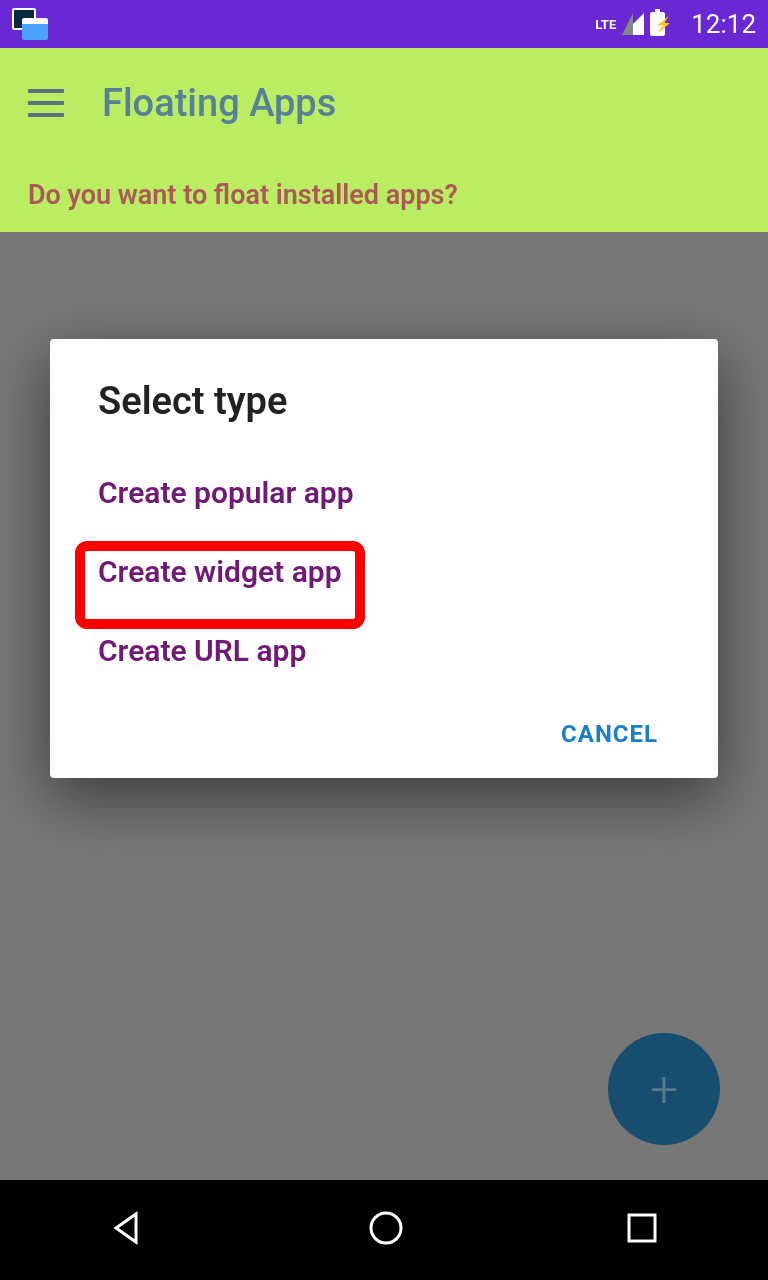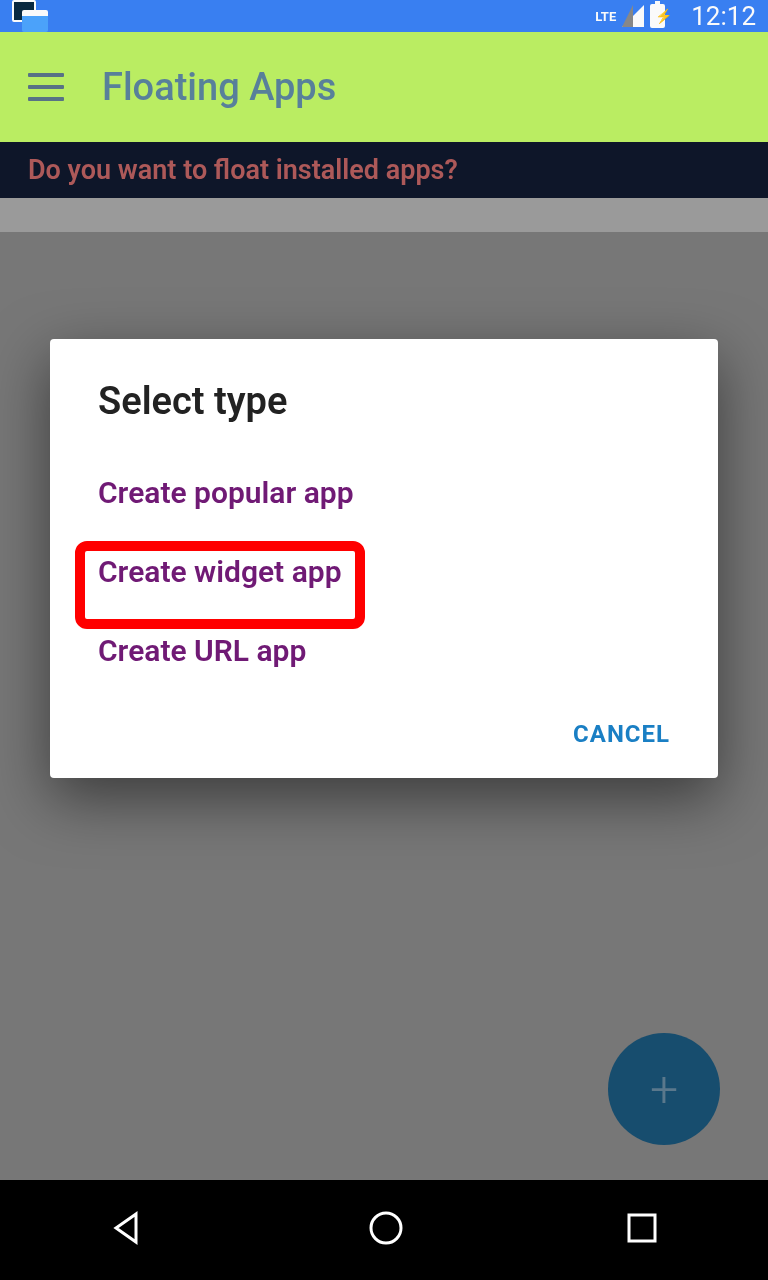--- a/index.html
+++ b/index.html
@@ -9,22 +9,22 @@
     }
     body {
       width: 768px;
       height: 1280px;
       font-family: Roboto, Arial, sans-serif;
       background: #9e9e9e;
       overflow: hidden;
       position: relative;
     }
     .status-bar {
-      height: 32px;
-      background: #3b82f6;
+      height: 48px;
+      background: #6d28d9;
       display: flex;
       align-items: center;
       justify-content: space-between;
       padding: 0 12px;
       color: #fff;
     }
     .status-left {
       display: flex;
       align-items: center;
     }
@@ -57,22 +57,22 @@
       display: flex;
       flex-direction: column;
       justify-content: space-between;
     }
     .hamburger span {
       height: 4px;
       background: #5a7588;
       border-radius: 1px;
     }
     .banner {
-      height: 56px;
-      background: #0f172a;
+      height: 74px;
+      background: #bef264;
       display: flex;
       align-items: center;
       padding: 12px 28px;
       color: #b15b5b;
       font-size: 27px;
       font-weight: 600;
     }
     .content {
       position: absolute;
       top: 232px;
@@ -123,21 +123,21 @@
     }
     .dialog {
       position: absolute;
       top: 339px;
       left: 50px;
       right: 50px;
       background: #fff;
       border-radius: 4px;
       box-shadow: 0 20px 60px rgba(0,0,0,0.5);
       z-index: 10;
-      padding: 40px 0 20px 0;
+      padding: 40px 12px 20px 0;
     }
     .dialog-title {
       font-size: 38px;
       font-weight: 600;
       color: #222;
       padding: 0 48px 30px 48px;
     }
     .dialog-option {
       font-size: 30px;
       font-weight: 600;

